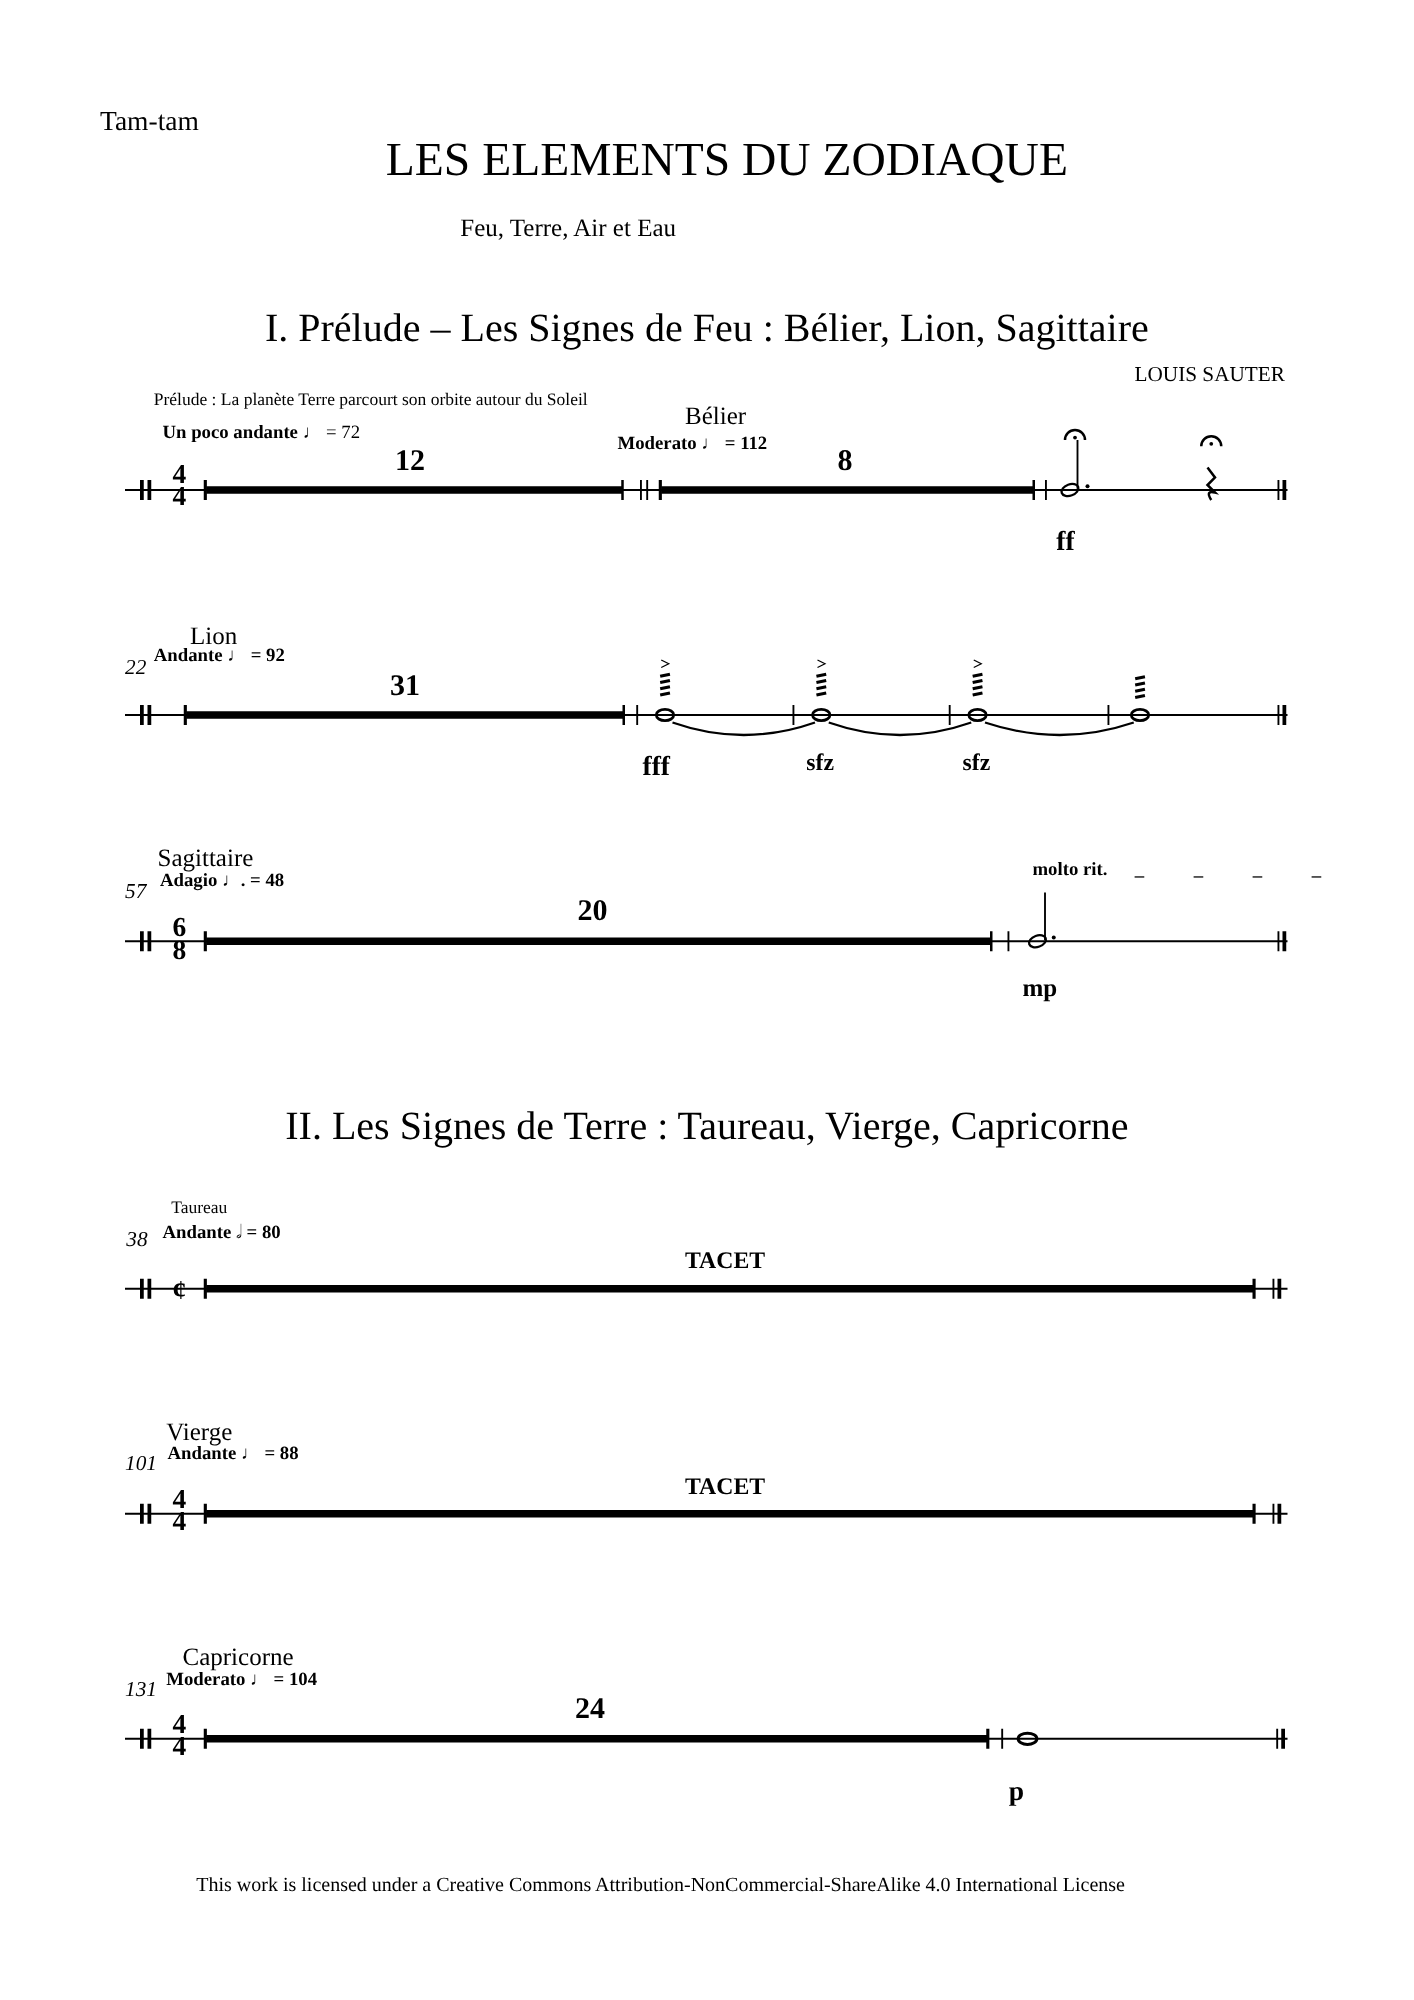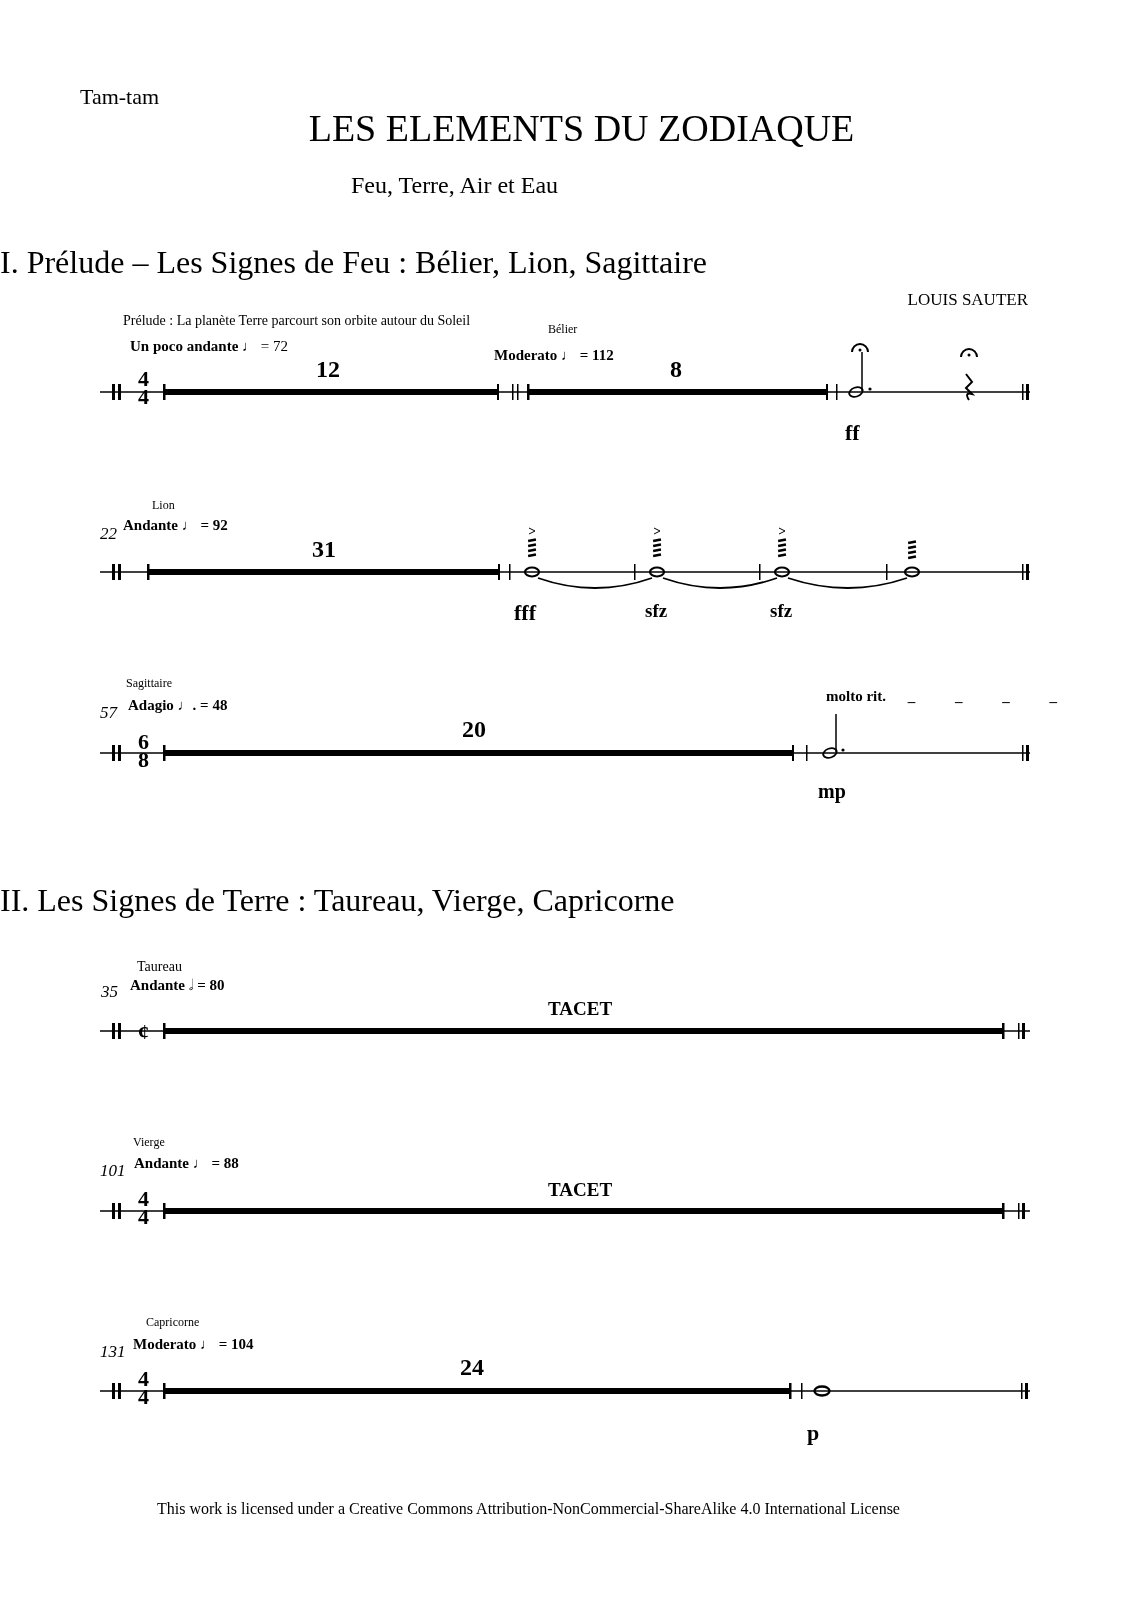--- a/index.html
+++ b/index.html
@@ -1,25 +1,25 @@
 <!DOCTYPE html>
 <html><head>
   <meta charset="utf-8">
   <style>
     html, body { margin:0; padding:0; background:#ffffff; }
     body { width:1131px; height:1600px; position:relative; overflow:hidden;
            font-family:"Liberation Serif","DejaVu Serif",serif; color:#000; }
     .abs { position:absolute; white-space:nowrap; }
     .instrument { left:80px; top:84px; font-size:22px; }
     .title { left:16px; width:1131px; text-align:center; top:106px; font-size:38px; }
-    .subtitle { left:0; width:909px; text-align:center; top:172px; font-size:24px; }
-    .movement { left:0; width:1131px; font-size:32px; }
+    .subtitle { left:0; width:909px; text-align:center; top:172px; font-size:20px; }
+    .movement { left:0; width:1131px; text-align:center; font-size:32px; }
     .composer { right:103px; top:290px; font-size:17px; }
     .small-note { font-size:14px; }
-    .label { font-size:12px; }
+    .label { font-size:20px; }
     .tempo { font-size:15px; font-weight:bold; }
     .mnum { font-size:17px; font-style:italic; }
     .count { font-size:24px; font-weight:bold; }
     .dyn { font-size:22px; font-weight:bold; }
     .tacet { font-size:19px; font-weight:bold; }
     .footer { left:0; width:1057px; text-align:center; top:1500px; font-size:16px; }
     svg.staff { position:absolute; left:0; overflow:visible; }
   </style>
 </head>
 <body>
@@ -166,21 +166,21 @@
     <circle cx="843" cy="27" r="1.6" fill="#000"></circle>
   </g>
   <rect x="1022" y="22" width="1.5" height="16" fill="#000"></rect>
     <rect x="1026" y="22" width="3" height="16" fill="#000"></rect>
 </svg>
 <div class="abs dyn" style="left:818px; top:780px; font-size:20px;">mp</div>
 
 <div class="abs movement" style="top:882px;">II. Les Signes de Terre : Taureau, Vierge, Capricorne</div>
 
 <div class="abs small-note" style="left:137px; top:959px;">Taureau</div>
-<div class="abs mnum" style="left:101px; top:982px;">35</div>
+<div class="abs mnum" style="left:101px; top:982px;">38</div>
 <div class="abs tempo" style="left:130px; top:976px;">
   <span>Andante</span>
   <span style="font-family:'DejaVu Sans',sans-serif;font-weight:normal">𝅗𝅥</span>
   <span>= 80</span>
 </div>
 <div class="abs tacet" style="left:548px; top:998px;">TACET</div>
 <div class="abs count" style="left:138px; top:1019px; font-size:22px;">¢</div>
 <svg class="staff" width="1131" height="60" style="top:1001px;">
   <line x1="100" y1="30" x2="1030" y2="30" stroke="#000" stroke-width="1.5"></line>
   <rect x="112" y="22" width="3" height="16" fill="#000"></rect>

